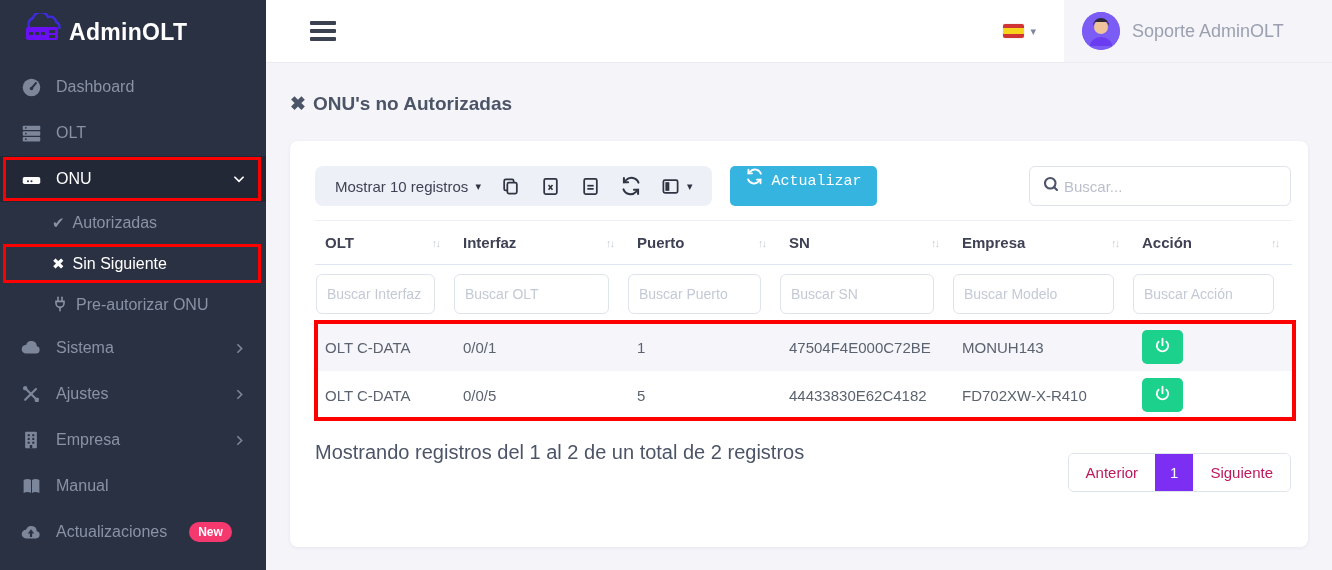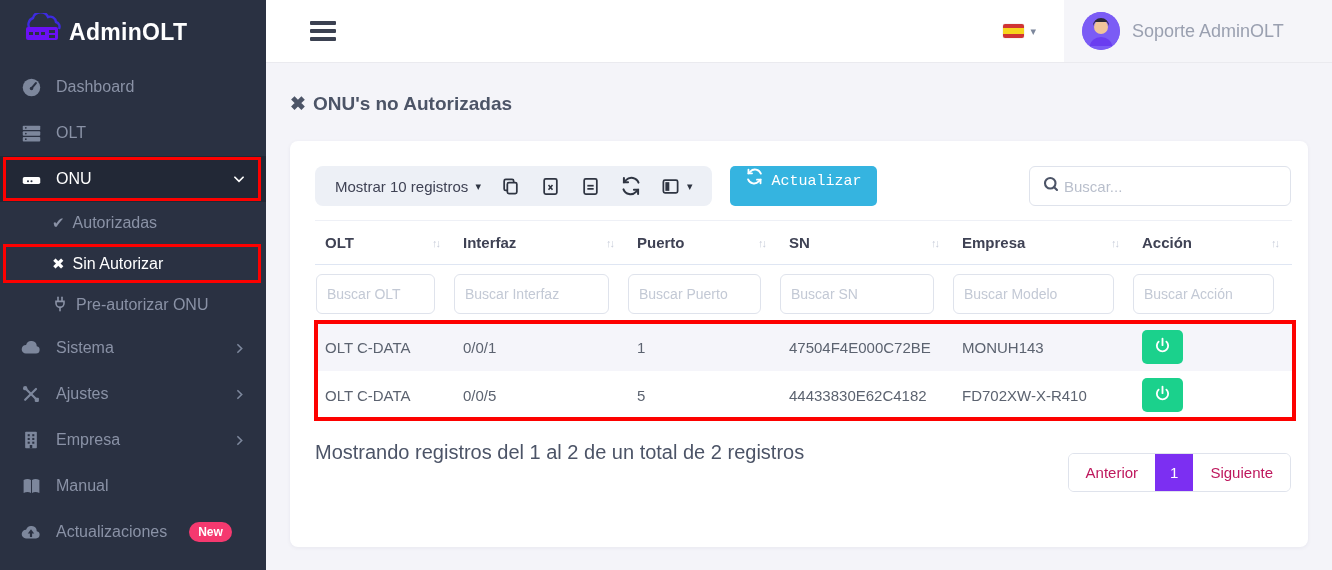--- a/index.html
+++ b/index.html
@@ -136,21 +136,21 @@
         <div class="annot"></div>
       </div>
 
       <div class="subnav-item">
         <span class="uni-ico">✔</span>
         <span>Autorizadas</span>
       </div>
 
       <div class="subnav-item active">
         <span class="uni-ico">✖</span>
-        <span>Sin Autorizar</span>
+        <span>Sin Siguiente</span>
         <div class="annot"></div>
       </div>
 
       <div class="subnav-item">
         <span class="uni-ico">
           <svg width="16" height="16" viewBox="0 0 24 24" fill="none" stroke="#8a92a6" stroke-width="2.4" stroke-linecap="round">
               <line x1="9" y1="2" x2="9" y2="8"></line>
               <line x1="15" y1="2" x2="15" y2="8"></line>
               <path d="M6 8 h12 v3 a6 6 0 0 1 -12 0 z"></path>
               <line x1="12" y1="17" x2="12" y2="22"></line>
@@ -363,22 +363,22 @@
                 <span>Empresa</span>
                 <span class="sort">↑↓</span>
               </div>
             <div class="th">
                 <span>Acción</span>
                 <span class="sort">↑↓</span>
               </div>
           </div>
 
           <div class="tgrid tfilter">
+            <div><input type="text" placeholder="Buscar Interfaz" style=""></div>
             <div><input type="text" placeholder="Buscar OLT" style=""></div>
-            <div><input type="text" placeholder="Buscar Interfaz" style=""></div>
             <div><input type="text" placeholder="Buscar Puerto" style=""></div>
             <div><input type="text" placeholder="Buscar SN" style=""></div>
             <div><input type="text" placeholder="Buscar Modelo" style=""></div>
             <div><input type="text" placeholder="Buscar Acción" style=""></div>
           </div>
 
           <div class="rows-wrap">
             <div class="tgrid trow stripe">
               <div>OLT C-DATA</div>
               <div>0/0/1</div>

